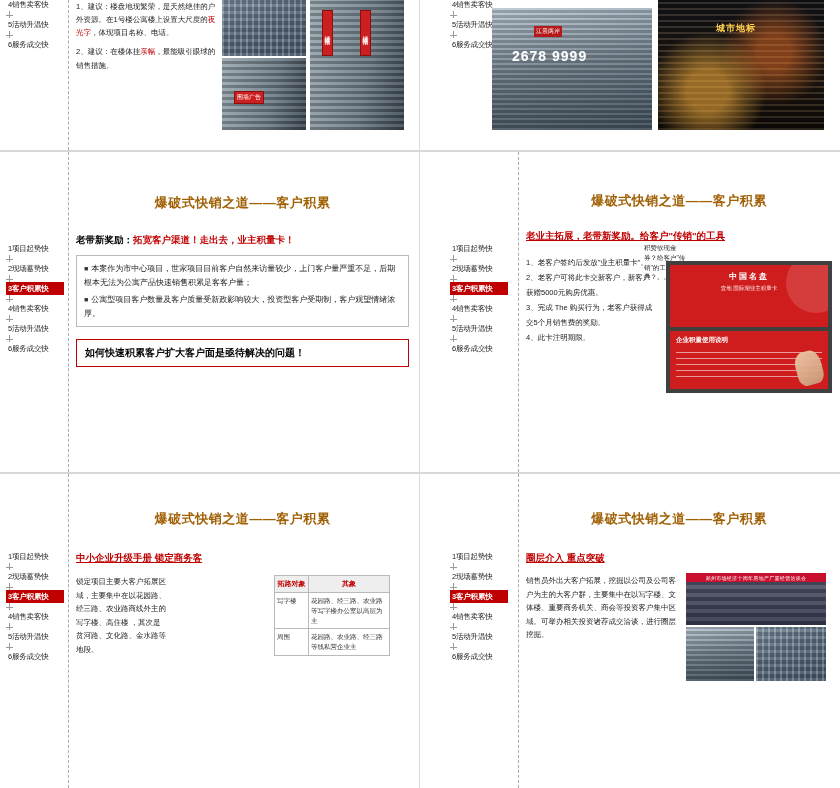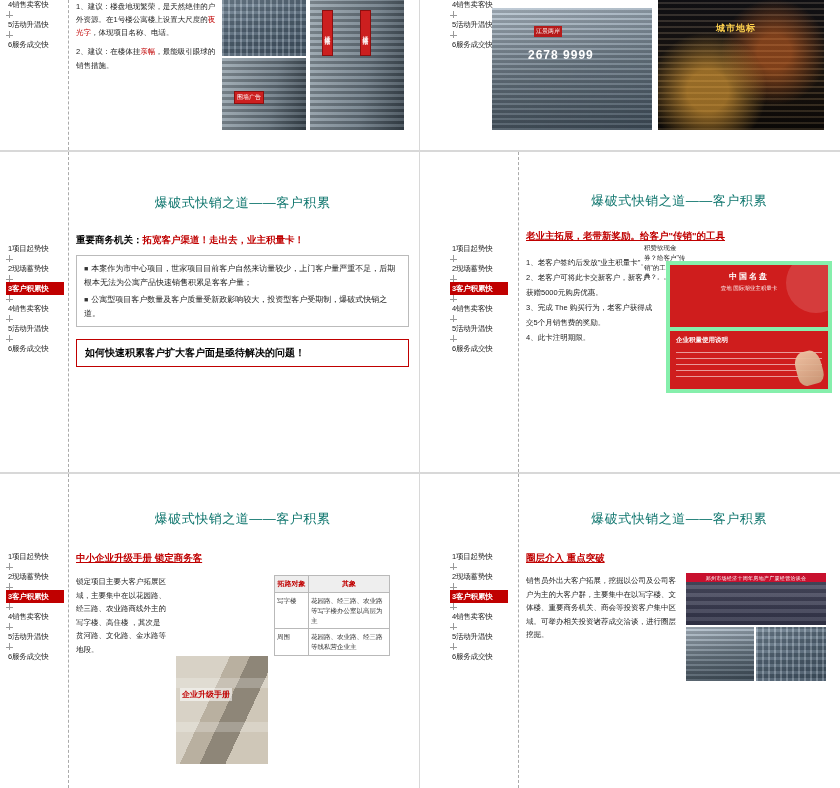--- a/index.html
+++ b/index.html
@@ -73,22 +73,22 @@
   }
 
   
   .content {
     position: absolute;
     left: 76px; right: 10px; top: 0; bottom: 0;
   }
   .slide-title {
     text-align: center;
     font-size: 13px;
-    font-weight: normal;
-    color: #0f766e;
+    font-weight: bold;
+    color: #a16207;
     margin-top: 42px;
     letter-spacing: 0.5px;
   }
   .subhead {
     font-size: 9.5px;
     font-weight: bold;
     color: #c00000;
     margin-top: 22px;
   }
   .subhead.plain { color: #000; }
@@ -201,21 +201,21 @@
     color: #fff;
     font-size: 6px;
     text-align: center;
     padding: 1px 2px;
     white-space: nowrap;
   }
 
   
   .cardmock {
     position: absolute;
-    background: #86efac;
+    background: #404040;
     padding: 4px;
   }
   .cardmock .panel {
     background: #cf1d1d;
     color: #fff;
     position: relative;
     overflow: hidden;
   }
   .cardmock .panel .t1 {
     font-size: 8px; font-weight: bold; letter-spacing: 2px;
@@ -353,21 +353,21 @@
         <span>5</span><span>活动升温快</span>
       </div>
       <div class="rail-tick"></div>
       <div class="rail-item">
         <span>6</span><span>服务成交快</span>
       </div>
     </div>
 
     <div class="img skyline" style="left:72px; top:8px; width:160px; height:122px;">
       <div class="sign-red" style="left:42px; top:18px;">江景两岸</div>
-      <div class="led-text" style="left:36px; top:40px; color:#ffffff; font-size:12px;">2678 9999</div>
+      <div class="led-text" style="left:20px; top:40px; color:#ffffff; font-size:14px;">2678 9999</div>
     </div>
     <div class="img nightshot" style="left:238px; top:0; width:166px; height:130px;">
       <div class="led-text" style="left:58px; top:22px; font-size:9px;">城市地标</div>
     </div>
   </div>
 
   <div class="hsep"></div>
 
   <div class="slide">
     <div class="rail" style="top:90px;">
@@ -381,25 +381,25 @@
       <div class="rail-tick"></div>
       <div class="rail-item"><span>5</span><span>活动升温快</span></div>
       <div class="rail-tick"></div>
       <div class="rail-item"><span>6</span><span>服务成交快</span></div>
     </div>
     <div class="dashed-v"></div>
 
     <div class="content">
       <div class="slide-title">爆破式快销之道——客户积累</div>
       <div class="subhead plain">
-        <span>重要商务机关：</span><span class="red">拓宽客户渠道！走出去，业主积量卡！</span>
+        <span>老带新奖励：</span><span class="red">拓宽客户渠道！走出去，业主积量卡！</span>
       </div>
       <div class="bullet-box">
         <p class="sq">本案作为市中心项目，世家项目目前客户自然来访量较少，上门客户量严重不足，后期根本无法为公寓产品快速销售积累足客客户量；</p>
-        <p class="sq">公寓型项目客户数量及客户质量受新政影响较大，投资型客户受期制，爆破式快销之道。</p>
+        <p class="sq">公寓型项目客户数量及客户质量受新政影响较大，投资型客户受期制，客户观望情绪浓厚。</p>
       </div>
       <div class="callout">如何快速积累客户扩大客户面是亟待解决的问题！</div>
     </div>
   </div>
 
   <div class="slide right">
     <div class="rail" style="top:90px; left:30px;">
       <div class="rail-item"><span>1</span><span>项目起势快</span></div>
       <div class="rail-tick"></div>
       <div class="rail-item"><span>2</span><span>现场蓄势快</span></div>
@@ -464,25 +464,20 @@
 
     <div class="content">
       <div class="slide-title" style="margin-top:36px;">爆破式快销之道——客户积累</div>
       <div class="underline-red" style="margin-top:24px;">中小企业升级手册 锁定商务客</div>
 
       <div style="position:relative; margin-top:10px;">
         <div class="txtbox" style="width:92px;">
           <span>锁定项目主要大客户拓展区域，主要集中在以花园路、经三路、农业路商线外主的 写字楼、高住楼 ，其次是贫河路、文化路、金水路等地段。</span>
         </div>
 
-        <div class="img brochure" style="left:100px; top:0; width:92px; height:108px;">
-          <div class="strip" style="top:22px;"></div>
-          <div class="strip" style="top:66px;"></div>
-          <div class="label">企业升级手册</div>
-        </div>
 
         <table class="minitable" style="position:absolute; left:198px; top:0; width:116px;">
           <thead>
             <tr>
               <th style="width:34px">拓路对象</th>
               <th>其象</th>
             </tr>
           </thead>
           <tbody>
             <tr>

